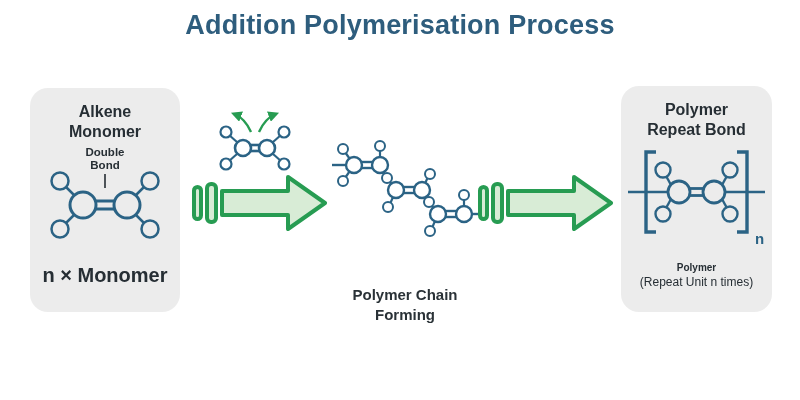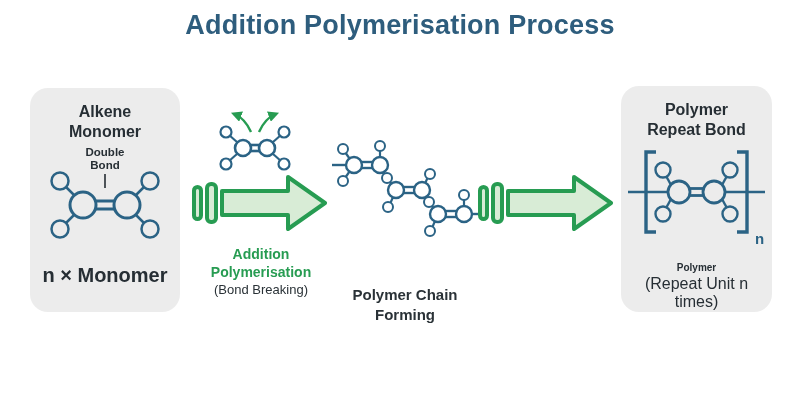--- a/index.html
+++ b/index.html
@@ -34,21 +34,21 @@
     line-height: 1.25; color: #262e34;
   }
   .panel-title .inner { display: inline-block; max-width: 100px; }
 
   .panel-caption {
     position: absolute; left: 0; width: 100%;
     text-align: center; font-weight: bold; font-size: 20px; color: #262e34;
   }
   .caption-sub {
     position: absolute; left: 0; width: 100%;
-    text-align: center; font-weight: normal; font-size: 16px; color: #262e34;
+    text-align: center; font-weight: normal; font-size: 12px; color: #262e34;
   }
 
   .mol-svg { position: absolute; display: block; }
 
   .step-label {
     position: absolute; text-align: center;
     font-weight: bold; font-size: 14px; line-height: 1.3;
     color: #279c52;
   }
   .step-sublabel {
@@ -120,24 +120,20 @@
   </svg>
 
   <svg class="mol-svg" style="left:191px; top:172px;" width="140" height="62" viewBox="0 0 140 62">
     <g fill="#d8ecd6" stroke="#279c52" stroke-width="4" stroke-linejoin="round">
       <rect x="3" y="15" width="7" height="32" rx="3.5"></rect>
       <rect x="16" y="12" width="9" height="38" rx="4"></rect>
       <path d="M31,19 L97,19 L97,5 L134,31 L97,57 L97,43 L31,43 Z"></path>
     </g>
   </svg>
 
-  <div class="step-label" style="left:186px; top:245px; width:150px;">
-    <span>Addition Polymerisation</span>
-    <span class="step-sublabel">(Bond Breaking)</span>
-  </div>
 
   <svg class="mol-svg" style="left:330px; top:140px;" width="150" height="100" viewBox="0 0 150 100">
     <g stroke="#2b6385" fill="#ffffff">
 
       <line x1="2" y1="25" x2="15" y2="25" stroke-width="2.4"></line>
       <line x1="136" y1="74" x2="149" y2="74" stroke-width="2.4"></line>
 
       <line x1="50" y1="25" x2="57" y2="38" stroke-width="2.2"></line>
       <line x1="57" y1="38" x2="66" y2="50" stroke-width="2.2"></line>
       <line x1="92" y1="50" x2="99" y2="62" stroke-width="2.2"></line>

